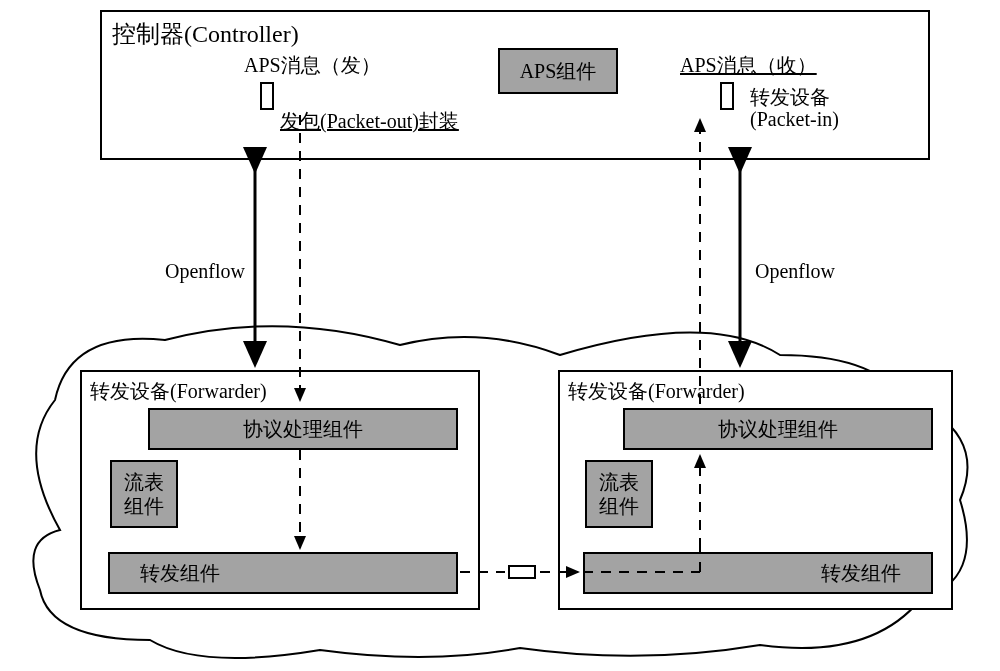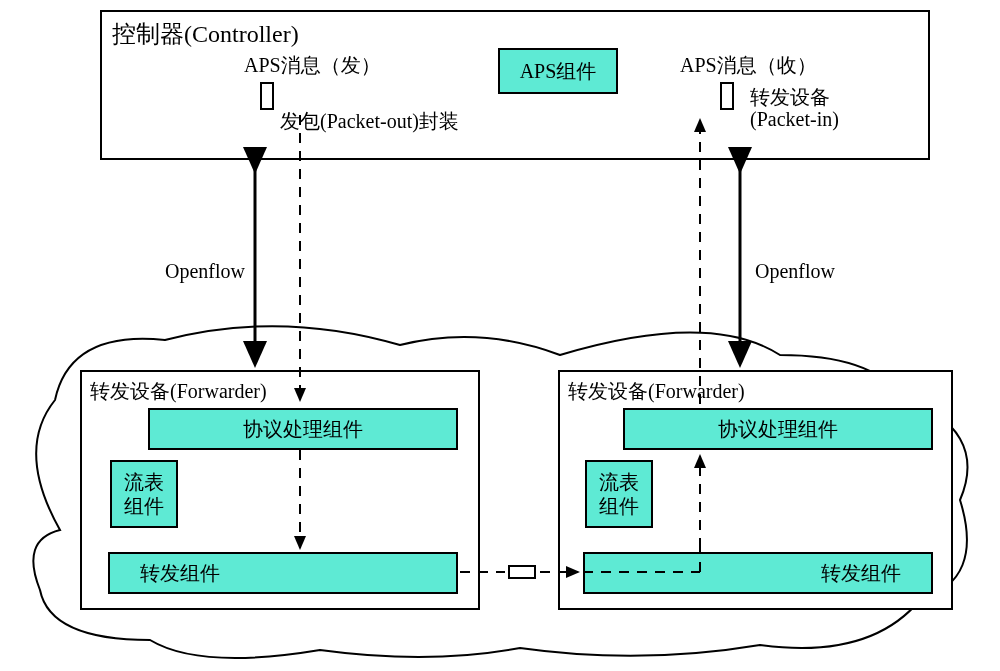--- a/index.html
+++ b/index.html
@@ -12,21 +12,21 @@
       font-size: 20px;
     }
     .box {
       position: absolute;
       border: 2px solid #000;
       background: #fff;
     }
     .small-box {
       position: absolute;
       border: 2px solid #000;
-      background: #5eead4;
+      background: #a3a3a3;
       display: flex;
       align-items: center;
       justify-content: center;
       text-align: left;
     }
     .label {
       position: absolute;
       white-space: nowrap;
     }
     .port {
@@ -72,27 +72,27 @@
 </svg>
 
 <div class="box" style="left:100px; top:10px; width:830px; height:150px; z-index:2;padding-left:12px;">
   <div class="label" style="left:10px; top:6px; font-size:24px;">控制器(Controller)</div>
 </div>
 
 <div class="label" style="left:244px; top:52px; z-index:3;">APS消息（发）</div>
 
 <div class="port" style="left:260px; top:82px; z-index:3;"></div>
 
-<div class="label" style="left:280px; top:108px; z-index:3;">发包(Packet-out)封装</div>
+<div class="label" style="left:280px; top:108px; z-index:3;text-decoration:underline;">发包(Packet-out)封装</div>
 
 <div class="small-box" style="left:498px; top:48px; width:120px; height:46px; z-index:3;">
   <span>APS组件</span>
 </div>
 
-<div class="label" style="left:680px; top:52px; z-index:3;">APS消息（收）</div>
+<div class="label" style="left:680px; top:52px; z-index:3;text-decoration:underline;">APS消息（收）</div>
 
 <div class="port" style="left:720px; top:82px; z-index:3;"></div>
 
 <div class="label" style="left:750px; top:84px; z-index:3;">转发设备</div>
 <div class="label" style="left:750px; top:108px; z-index:3;">(Packet-in)</div>
 
 <div class="label" style="left:165px; top:260px; z-index:3;">Openflow</div>
 <div class="label" style="left:755px; top:260px; z-index:3;">Openflow</div>
 
 <div class="box" style="left:80px; top:370px; width:400px; height:240px; z-index:2;">

